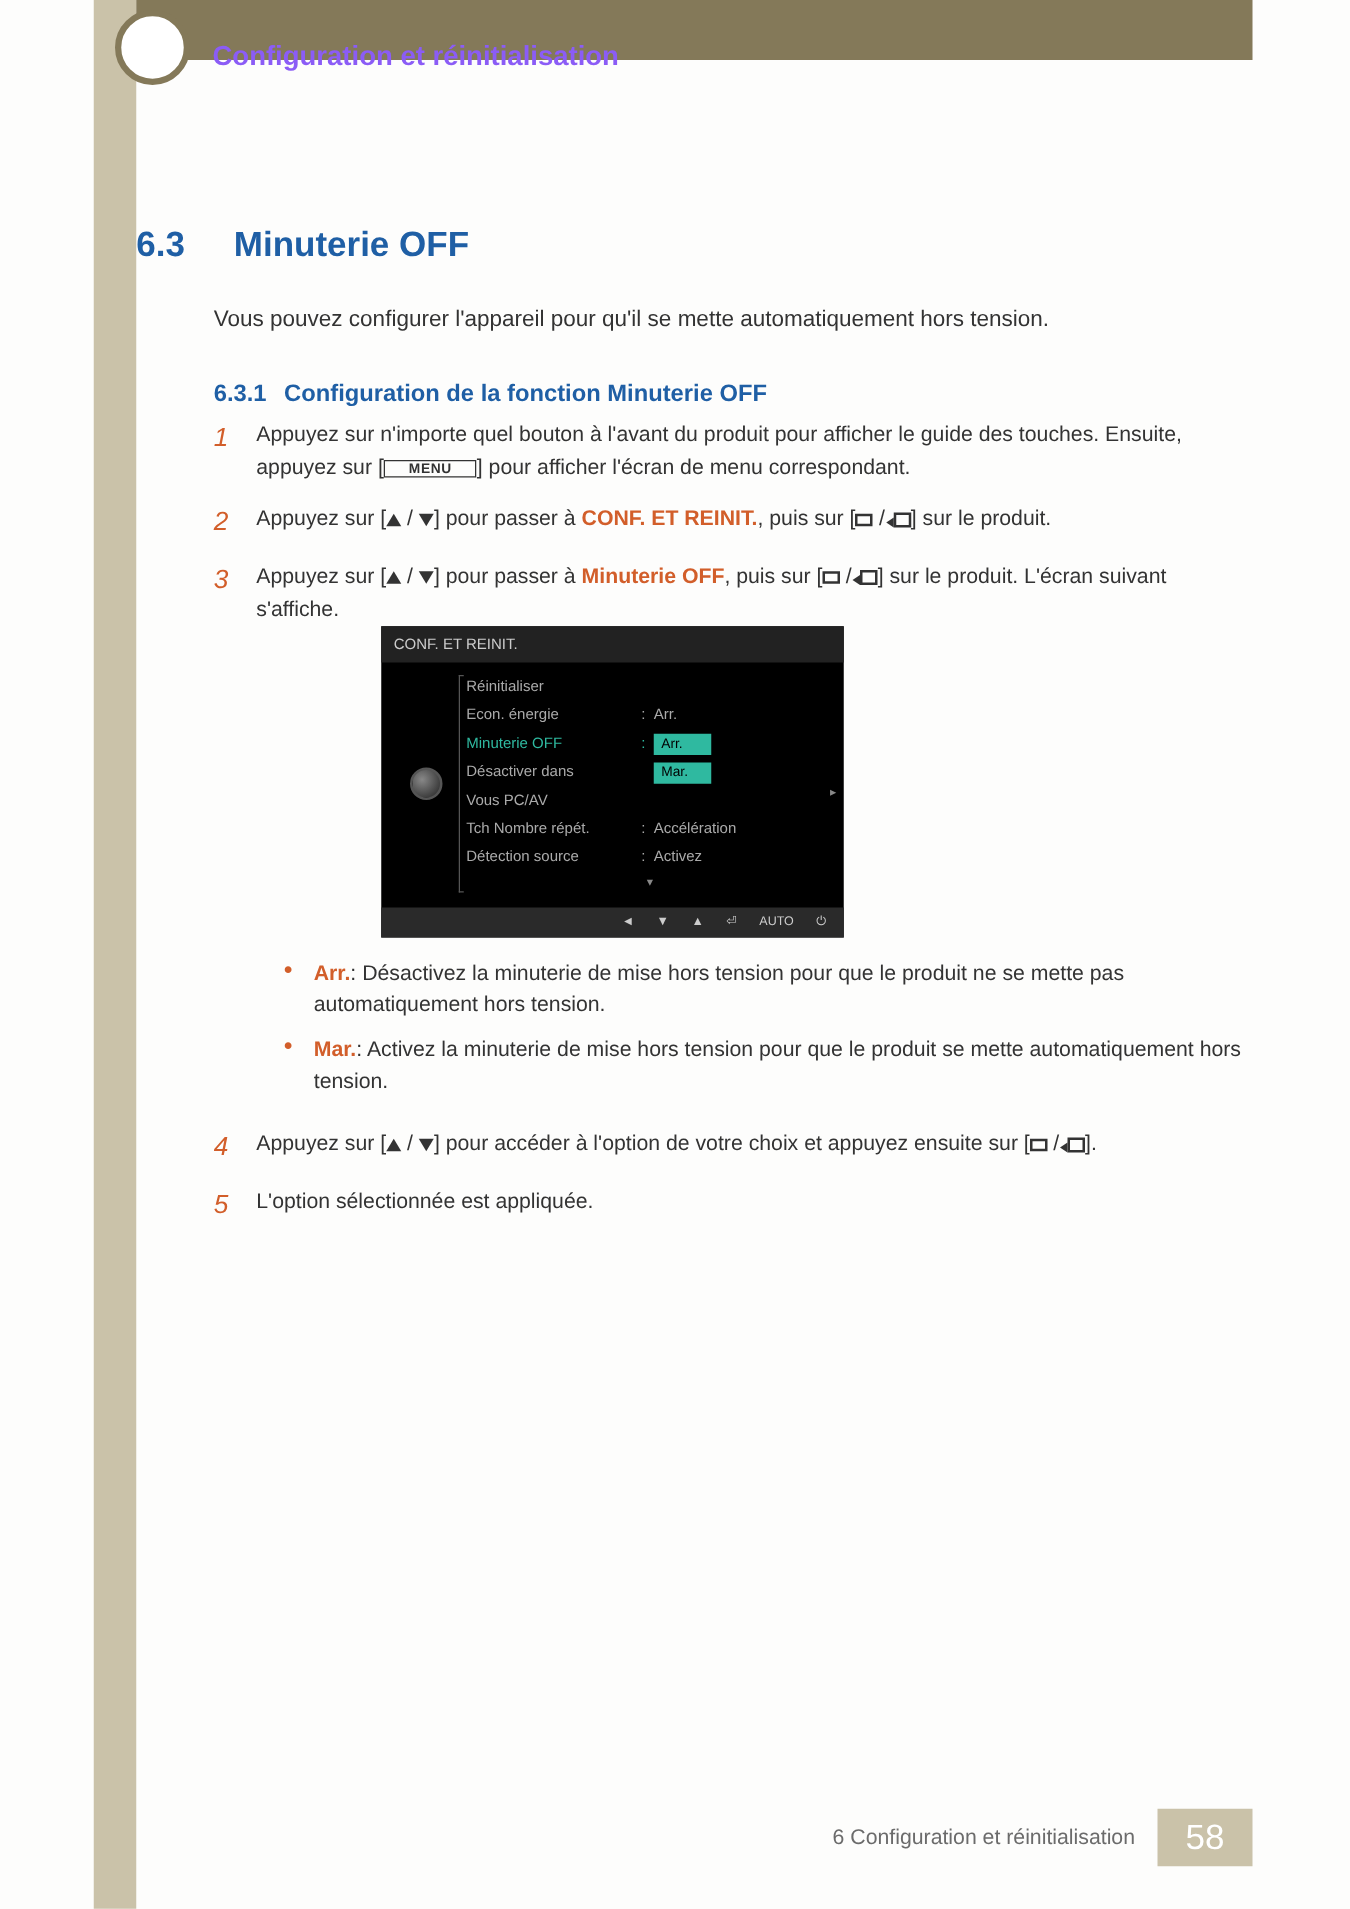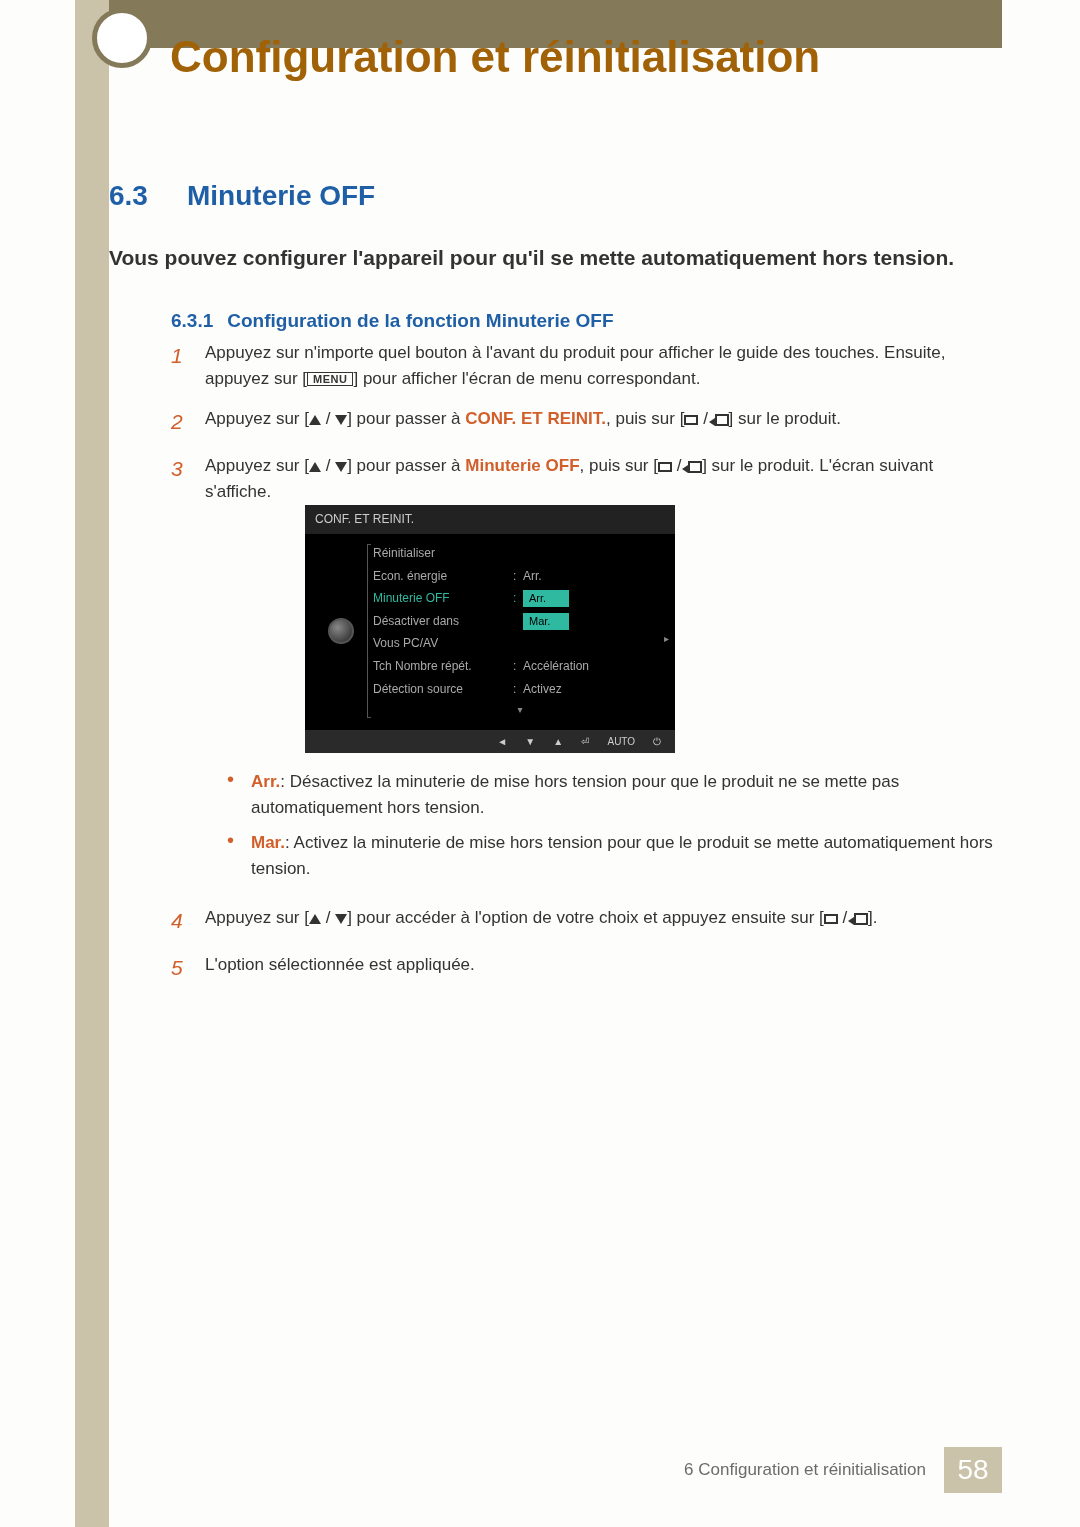--- a/index.html
+++ b/index.html
@@ -35,42 +35,42 @@
     height: 60px;
     border-radius: 50%;
     background: #fff;
     border: 5px solid #847959;
     z-index: 2;
   }
   .hdr {
     position: absolute;
     left: 170px;
     top: 32px;
-    font-size: 44px;
+    font-size: 22px;
     font-weight: bold;
-    color: #a16207;
+    color: #8b5cf6;
   }
   .content {
     position: absolute;
     left: 109px;
     right: 78px;
     top: 180px;
   }
   .sec-row { display: flex; gap: 24px; margin-bottom: 30px; }
   .sec-num { color: #1f5fa5; font-size: 28px; font-weight: bold; width: 54px; }
   .sec-title { color: #1f5fa5; font-size: 28px; font-weight: bold; }
-  .intro { font-size: 21px; margin-bottom: 36px; line-height: 1.5; font-weight: bold; }
+  .intro { margin-left: 62px; font-size: 18px; margin-bottom: 36px; line-height: 1.5; }
   .sub-row { margin-left: 62px; display: flex; gap: 14px; margin-bottom: 8px; }
   .sub-num { color: #1f5fa5; font-size: 19px; font-weight: bold; }
   .sub-title { color: #1f5fa5; font-size: 19px; font-weight: bold; }
   ol.steps { list-style: none; margin-left: 62px; }
   ol.steps > li { display: flex; gap: 16px; margin-bottom: 14px; font-size: 17px; line-height: 1.55; }
   ol.steps > li > .n { color: #d25e2a; font-size: 21px; font-style: italic; width: 18px; flex-shrink: 0; }
   ol.steps > li > .t { flex: 1; }
-  .menu-btn { border: 1px solid #333; padding: 0 5px; font-size: 11px; font-weight: bold; letter-spacing: 0.5px; vertical-align: 1px; margin-top: 24px; }
+  .menu-btn { border: 1px solid #333; padding: 0 19px; font-size: 11px; font-weight: bold; letter-spacing: 0.5px; vertical-align: 1px; margin-top: 24px; }
   .tri-up { display:inline-block; width:0; height:0; border-left:6px solid transparent; border-right:6px solid transparent; border-bottom:10px solid #333; vertical-align: -1px;}
   .tri-dn { display:inline-block; width:0; height:0; border-left:6px solid transparent; border-right:6px solid transparent; border-top:10px solid #333; vertical-align: -1px;}
   .icn-rect { display:inline-block; width:14px; height:10px; border:2px solid #333; vertical-align: -1px;}
   .icn-ret { display:inline-block; position:relative; width:16px; height:12px; vertical-align:-2px;}
   .icn-ret::before { content:""; position:absolute; right:0; top:0; width:10px; height:8px; border:2px solid #333;}
   .icn-ret::after { content:""; position:absolute; left:-4px; top:4px; width:0; height:0; border-top:4px solid transparent; border-bottom:4px solid transparent; border-right:6px solid #333;}
   .hl-orange { color: #d25e2a; font-weight: bold; }
   ul.sub { list-style: none; margin: 4px 0 10px 22px; }
   ul.sub > li { display:flex; gap:14px; margin-bottom:10px; font-size:17px; line-height:1.5; }
   ul.sub > li > .dot { color:#d25e2a; font-size:20px; line-height:1; width:10px; flex-shrink:0; }
@@ -94,21 +94,21 @@
   .osd-foot .ic { display:inline-block; }
   .footer {
     position: absolute;
     bottom: 34px;
     right: 78px;
     display: flex;
     align-items: stretch;
     height: 46px;
   }
   .footer-txt { display:flex; align-items:center; padding: 0 18px; color:#6b6b6b; font-size:17px; }
-  .footer-pg { width:58px; background:#cac2a9; color:#fff; font-size:28px; display:flex; align-items:center; justify-content:center; }
+  .footer-pg { width:76px; background:#cac2a9; color:#fff; font-size:28px; display:flex; align-items:center; justify-content:center; }
   .osd-knob-col { display:flex; flex-direction:column; align-items:center; justify-content:center; width:48px;}
 </style>
 </head>
 <body>
 
 <div class="left-stripe"></div>
 <div class="top-bar"></div>
 <div class="badge"></div>
 <div class="hdr">Configuration et réinitialisation</div>
 

